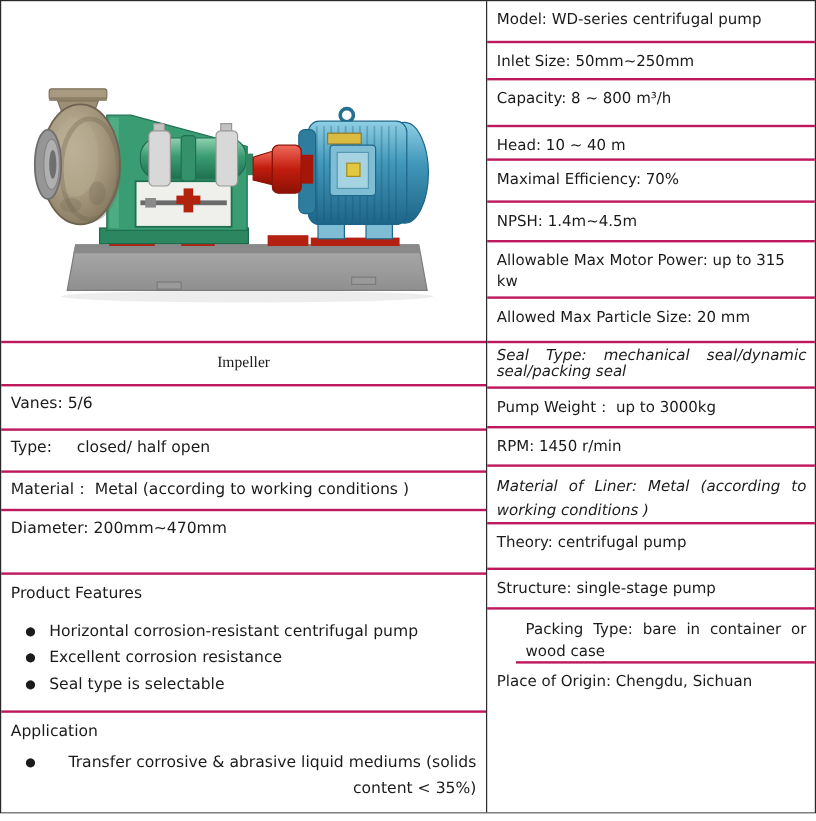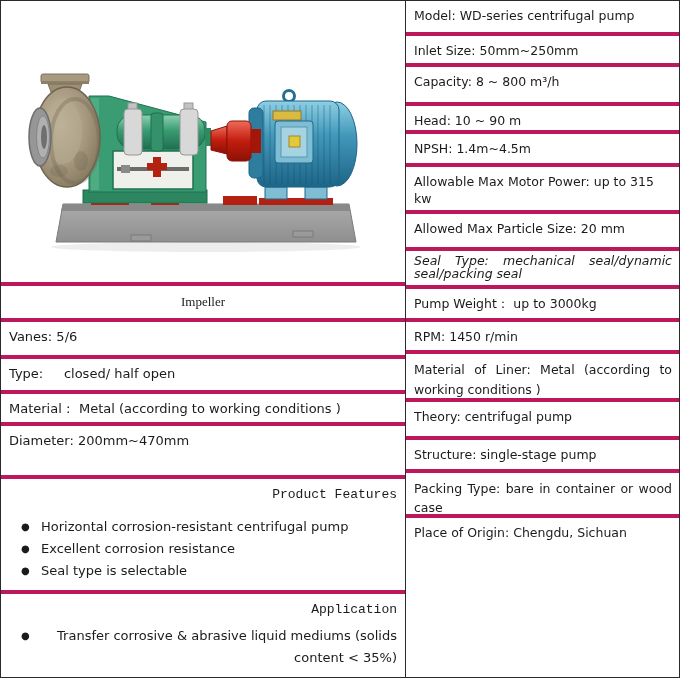--- a/index.html
+++ b/index.html
@@ -1,33 +1,33 @@
 <!DOCTYPE html>
 <html><head>
 <meta charset="utf-8">
 <style>
   html,body { margin:0; padding:0; background:#ffffff; }
   body { font-family:"DejaVu Sans", sans-serif; color:#1b1b1b; }
   .table { width:678px; height:676px; border:1px solid #2a2a2a; display:flex; box-sizing:content-box; }
   .col { display:flex; flex-direction:column; }
   .col.left { width:404px; border-right:1px solid #2a2a2a; }
   .col.right { width:273px; }
-  .cell { box-sizing:border-box; border-bottom:4px solid #be185d; padding:6px 8px 0 8px;
+  .cell { box-sizing:border-box; border-bottom:2px solid #be185d; padding:6px 8px 0 8px;
           font-size:13px; line-height:17px; overflow:hidden; }
   .col.right .cell { font-size:12.5px; padding-right:7px; }
   .cell:last-child { border-bottom:none; }
   .cell-text { white-space:pre-wrap; display:block; }
   .cell.center { text-align:center; padding-top:7px;font-family:Liberation Serif, serif; }
   .cell.justify { text-align:justify; }
   .cell.justify .cell-text { white-space:normal; }
-  .cell.j-liner { line-height:20px; }
+  .cell.j-liner { line-height:20px;font-style:italic; }
   .cell.j-seal  { line-height:13px; padding-top:3px;font-style:italic; }
-  .cell.j-pack  { line-height:19px; }
+  .cell.j-pack  { line-height:19px;margin-left:24px; }
   .photo-cell { padding:0; }
-  .sec-head { text-align:right; margin-top:1px;font-family:Liberation Mono, monospace; }
+  .sec-head { text-align:left; margin-top:1px; }
   .sec-list { list-style:none; margin:13px 0 0 0; padding:0 0 0 12px; }
   .sec-list.app { margin-top:7px; }
   .sec-list li { display:flex; line-height:22px; }
   .bullet { flex:0 0 20px; width:20px; font-size:10px; line-height:22px; }
   .sec-list .cell-text { max-width:364px; line-height:22px;text-align:right; }
 </style>
 </head>
 <body>
 
 <div class="table">
@@ -188,21 +188,24 @@
     <div class="cell" style="height:35px">
         <span class="cell-text">Model: WD-series centrifugal pump</span>
       </div>
     <div class="cell" style="height:31px">
         <span class="cell-text">Inlet Size: 50mm~250mm</span>
       </div>
     <div class="cell" style="height:39px">
         <span class="cell-text">Capacity: 8 ~ 800 m³/h</span>
       </div>
     <div class="cell" style="height:28px">
-        <span class="cell-text">Head: 10 ~ 90 m</span>
+        <span class="cell-text">Head: 10 ~ 40 m</span>
+      </div>
+    <div class="cell" style="height:35px">
+        <span class="cell-text">Maximal Efficiency: 70%</span>
       </div>
     <div class="cell" style="height:33px">
         <span class="cell-text">NPSH: 1.4m~4.5m</span>
       </div>
     <div class="cell" style="height:47px">
         <span class="cell-text">Allowable Max Motor Power: up to 315 kw</span>
       </div>
     <div class="cell" style="height:37px">
         <span class="cell-text">Allowed Max Particle Size: 20 mm</span>
       </div>

